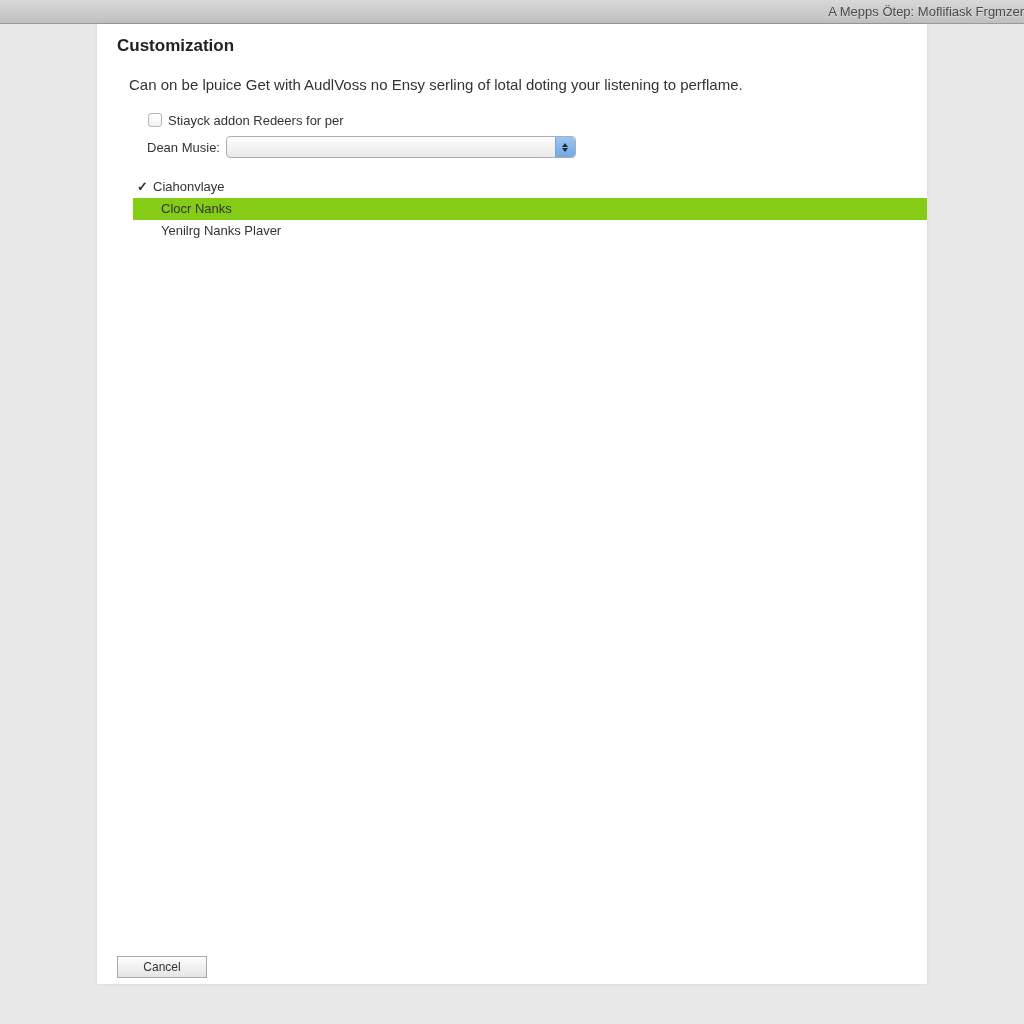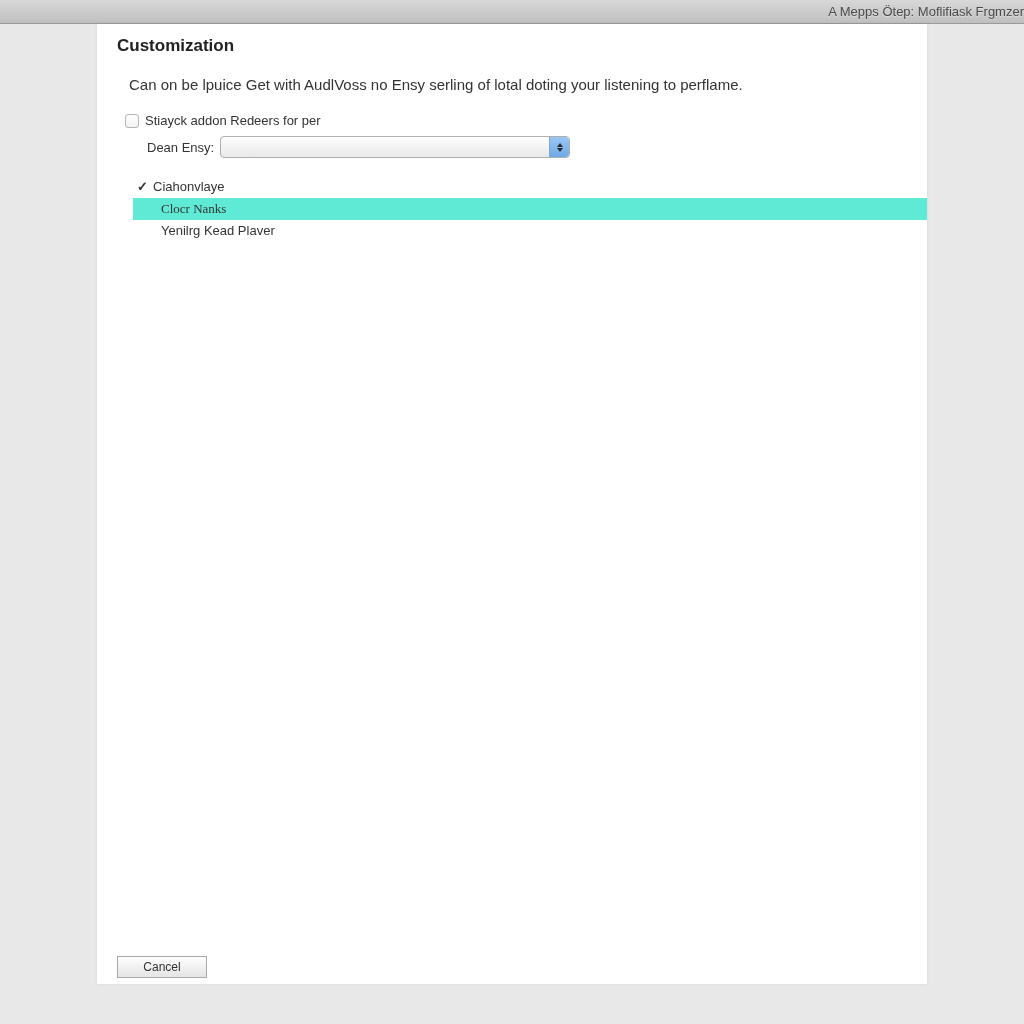--- a/index.html
+++ b/index.html
@@ -41,23 +41,23 @@
     color: #222;
     margin-bottom: 20px;
   }
   .desc {
     font-size: 15px;
     color: #333;
     margin: 0 6px 20px 12px;
   }
   .row-checkbox {
     display: flex;
-    align-items: flex-end;
+    align-items: flex-start;
     gap: 6px;
-    margin-left: 8px;
+    margin-left: 31px;
     margin-bottom: 8px;
   }
   .checkbox {
     width: 14px;
     height: 14px;
     border: 1px solid #b5b5b5;
     border-radius: 3px;
     background: linear-gradient(#fff,#f3f3f3);
   }
   .row-select {
@@ -114,22 +114,21 @@
     gap: 4px;
   }
   .check {
     display:inline-block;
     width:12px;
     font-weight: bold;
     color:#333;
   }
   .tree-child { padding-left: 28px; }
   .tree-row.selected {
-    background: #5eead4;
-    font-family: Liberation Serif, serif;
+    background: #84cc16;
   }
 
   .footer {
     position: absolute;
     left: 20px;
     bottom: 6px;
   }
   .btn {
     min-width: 90px;
     height: 22px;
@@ -158,38 +157,38 @@
     <div class="heading">Customization</div>
 
     <div class="desc">Can on be lpuice Get with AudlVoss no Ensy serling of lotal doting your listening to perflame.</div>
 
     <div class="row-checkbox">
       <div class="checkbox"></div>
       <span>Stiayck addon Redeers for per</span>
     </div>
 
     <div class="row-select">
-      <span class="select-label">Dean Ensy:</span>
+      <span class="select-label">Dean Musie:</span>
       <div class="select">
         <span></span>
         <div class="select-arrows">
           <div class="arr-up"></div>
           <div class="arr-down"></div>
         </div>
       </div>
     </div>
 
     <div class="tree">
       <div class="tree-row tree-parent">
         <span class="check">✓</span>
         <span>Ciahonvlaye</span>
       </div>
       <div id="tree-children">
           <div class="tree-row tree-child selected"><span>Clocr Nanks</span></div>
-          <div class="tree-row tree-child"><span>Yenilrg Kead Plaver</span></div>
+          <div class="tree-row tree-child"><span>Yenilrg Nanks Plaver</span></div>
         </div>
     </div>
 
     <div class="footer">
       <div class="btn">Cancel</div>
     </div>
 
   </div>
 </div>
 

